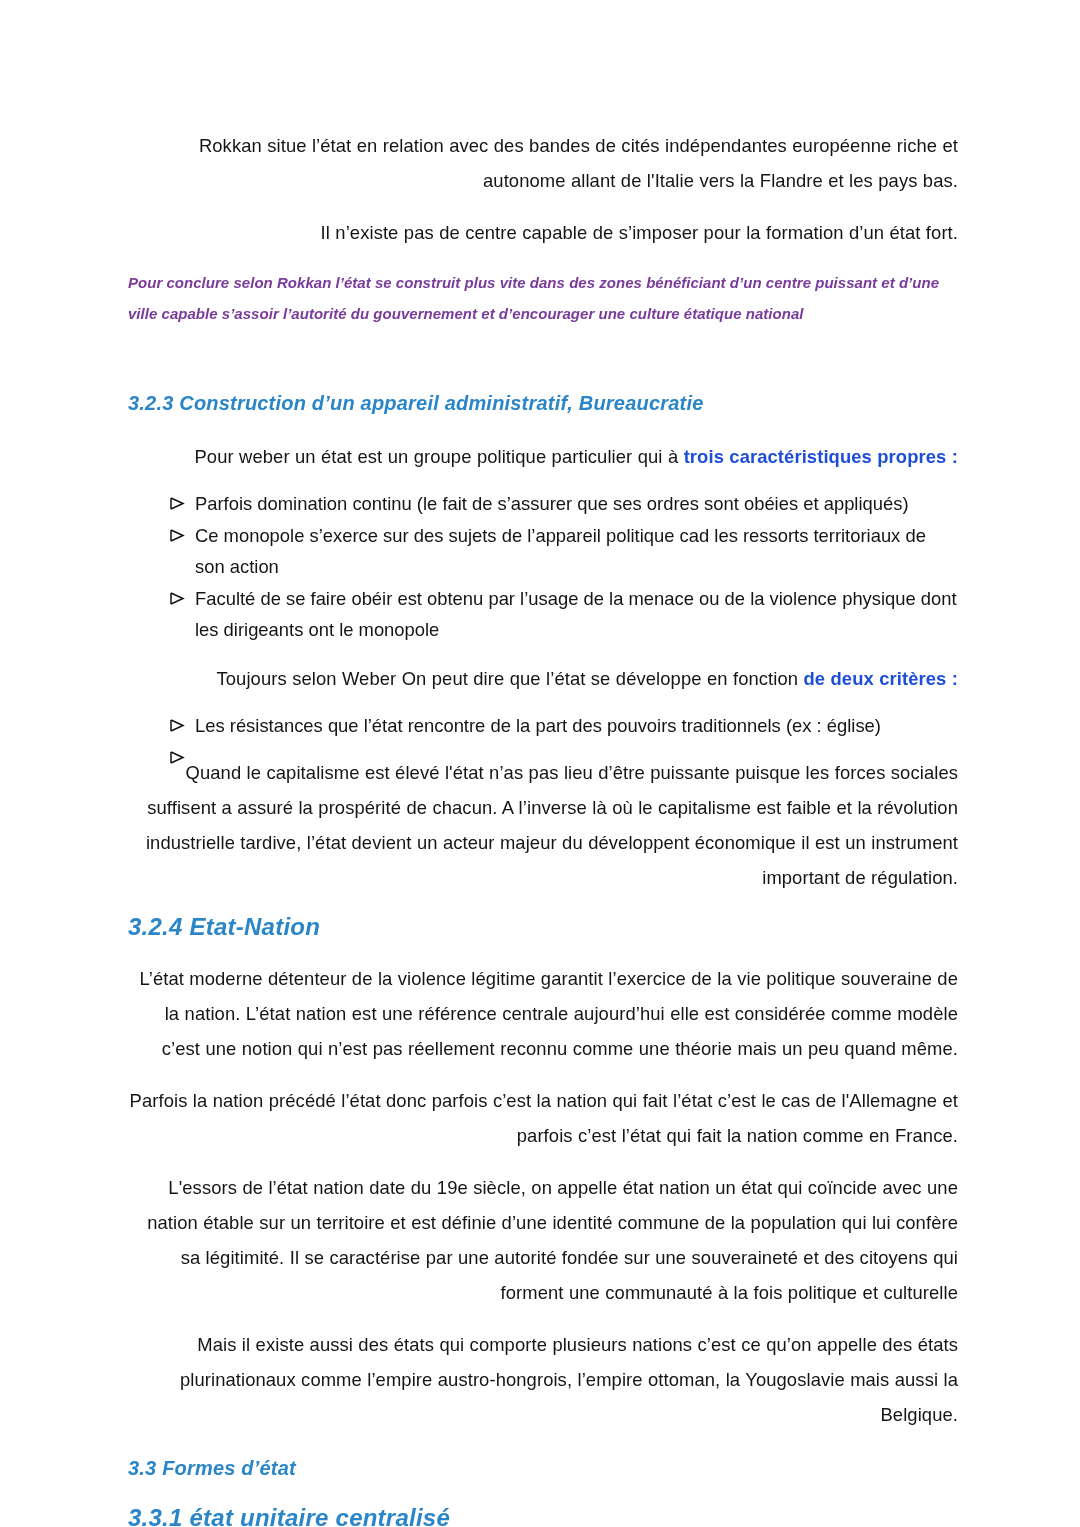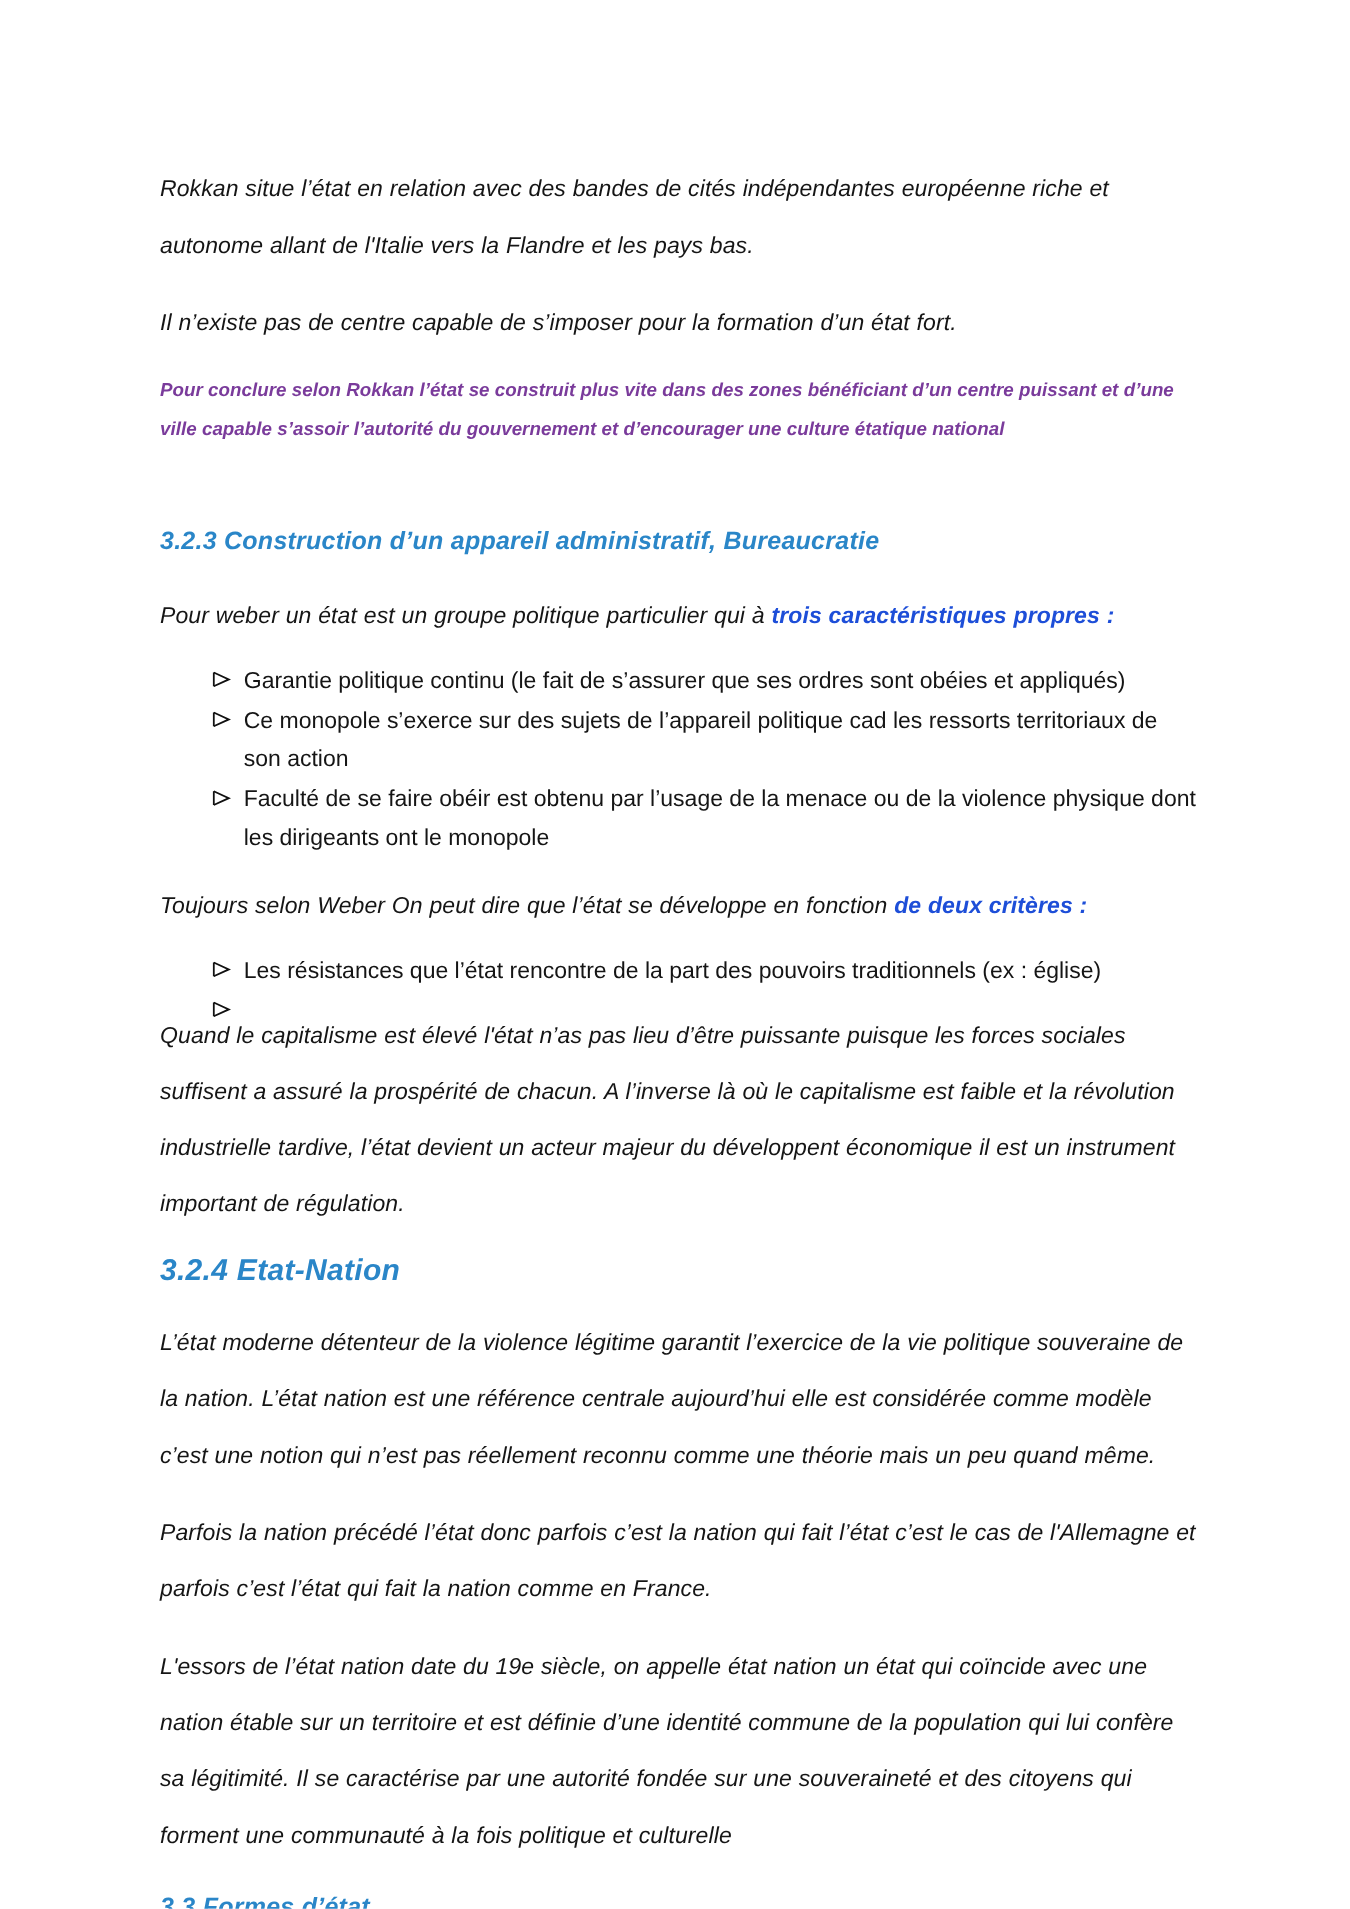--- a/index.html
+++ b/index.html
@@ -26,26 +26,25 @@
   }
 
   .doc-body {
     width: 830px;
   }
 
   
   p.para {
     margin: 0 0 17px 0;
     font-size: 18.4px;
-    line-height: 45px;
+    line-height: 35px;
     color: #151515;
-    text-align: left;
+    text-align: right;
     letter-spacing: 0.005em;
     word-spacing: 0.01em;
-    font-style: italic;
   }
 
   p.para.tight { margin-bottom: 14px; }
 
   
   p.purple-note {
     margin: 0 0 20px 0;
     font-size: 15px;
     line-height: 31px;
     font-style: italic;
@@ -127,21 +126,21 @@
     <p class="para tight"><span>Pour weber un état est un groupe politique particulier qui à </span><span class="bold-navy">trois caractéristiques propres :</span></p>
 
     <ul class="arrow-list first-list">
       <li>
         <span class="marker">
           <svg width="15" height="13" viewBox="0 0 15 13" aria-hidden="true">
             <path d="M1 1 L13 6.5 L1 12" fill="none" stroke="#111111" stroke-width="1.5" stroke-linejoin="miter" stroke-linecap="butt"></path>
             <path d="M1 1 L1 12" fill="none" stroke="#111111" stroke-width="1.5"></path>
           </svg>
         </span>
-        <span>Garantie politique continu (le fait de s’assurer que ses ordres sont obéies et appliqués)</span>
+        <span>Parfois domination continu (le fait de s’assurer que ses ordres sont obéies et appliqués)</span>
       </li>
       <li>
         <span class="marker">
           <svg width="15" height="13" viewBox="0 0 15 13" aria-hidden="true">
             <path d="M1 1 L13 6.5 L1 12" fill="none" stroke="#111111" stroke-width="1.5" stroke-linejoin="miter" stroke-linecap="butt"></path>
             <path d="M1 1 L1 12" fill="none" stroke="#111111" stroke-width="1.5"></path>
           </svg>
         </span>
         <span>Ce monopole s’exerce sur des sujets de l’appareil politique cad les ressorts territoriaux de son action</span>
       </li>
@@ -181,19 +180,20 @@
     <p class="para">Quand le capitalisme est élevé l'état n’as pas lieu d’être puissante puisque les forces sociales suffisent a assuré la prospérité de chacun. A l’inverse là où le capitalisme est faible et la révolution industrielle tardive, l’état devient un acteur majeur du développent économique il est un instrument important de régulation.</p>
 
     <h3 class="heading h-gap-small">3.2.4 Etat-Nation</h3>
 
     <p class="para">L’état moderne détenteur de la violence légitime garantit l’exercice de la vie politique souveraine de la nation. L’état nation est une référence centrale aujourd’hui elle est considérée comme modèle c’est une notion qui n’est pas réellement reconnu comme une théorie mais un peu quand même.</p>
 
     <p class="para">Parfois la nation précédé l’état donc parfois c’est la nation qui fait l’état c’est le cas de l'Allemagne et parfois c’est l’état qui fait la nation comme en France.</p>
 
     <p class="para">L'essors de l’état nation date du 19e siècle, on appelle état nation un état qui coïncide avec une nation étable sur un territoire et est définie d’une identité commune de la population qui lui confère sa légitimité.  Il se caractérise par une autorité fondée sur une souveraineté et des citoyens qui forment une communauté à la fois politique et culturelle</p>
 
+    <p class="para">Mais il existe aussi des états qui comporte plusieurs nations c’est ce qu’on appelle des états plurinationaux comme l’empire austro-hongrois, l’empire ottoman, la Yougoslavie mais aussi la Belgique.</p>
 
     <h2 class="heading h-gap-mid">3.3 Formes d’état</h2>
 
     <h3 class="heading h-gap-stack">3.3.1 état unitaire centralisé</h3>
 
   </div>
 </div>
 
 </body></html>

